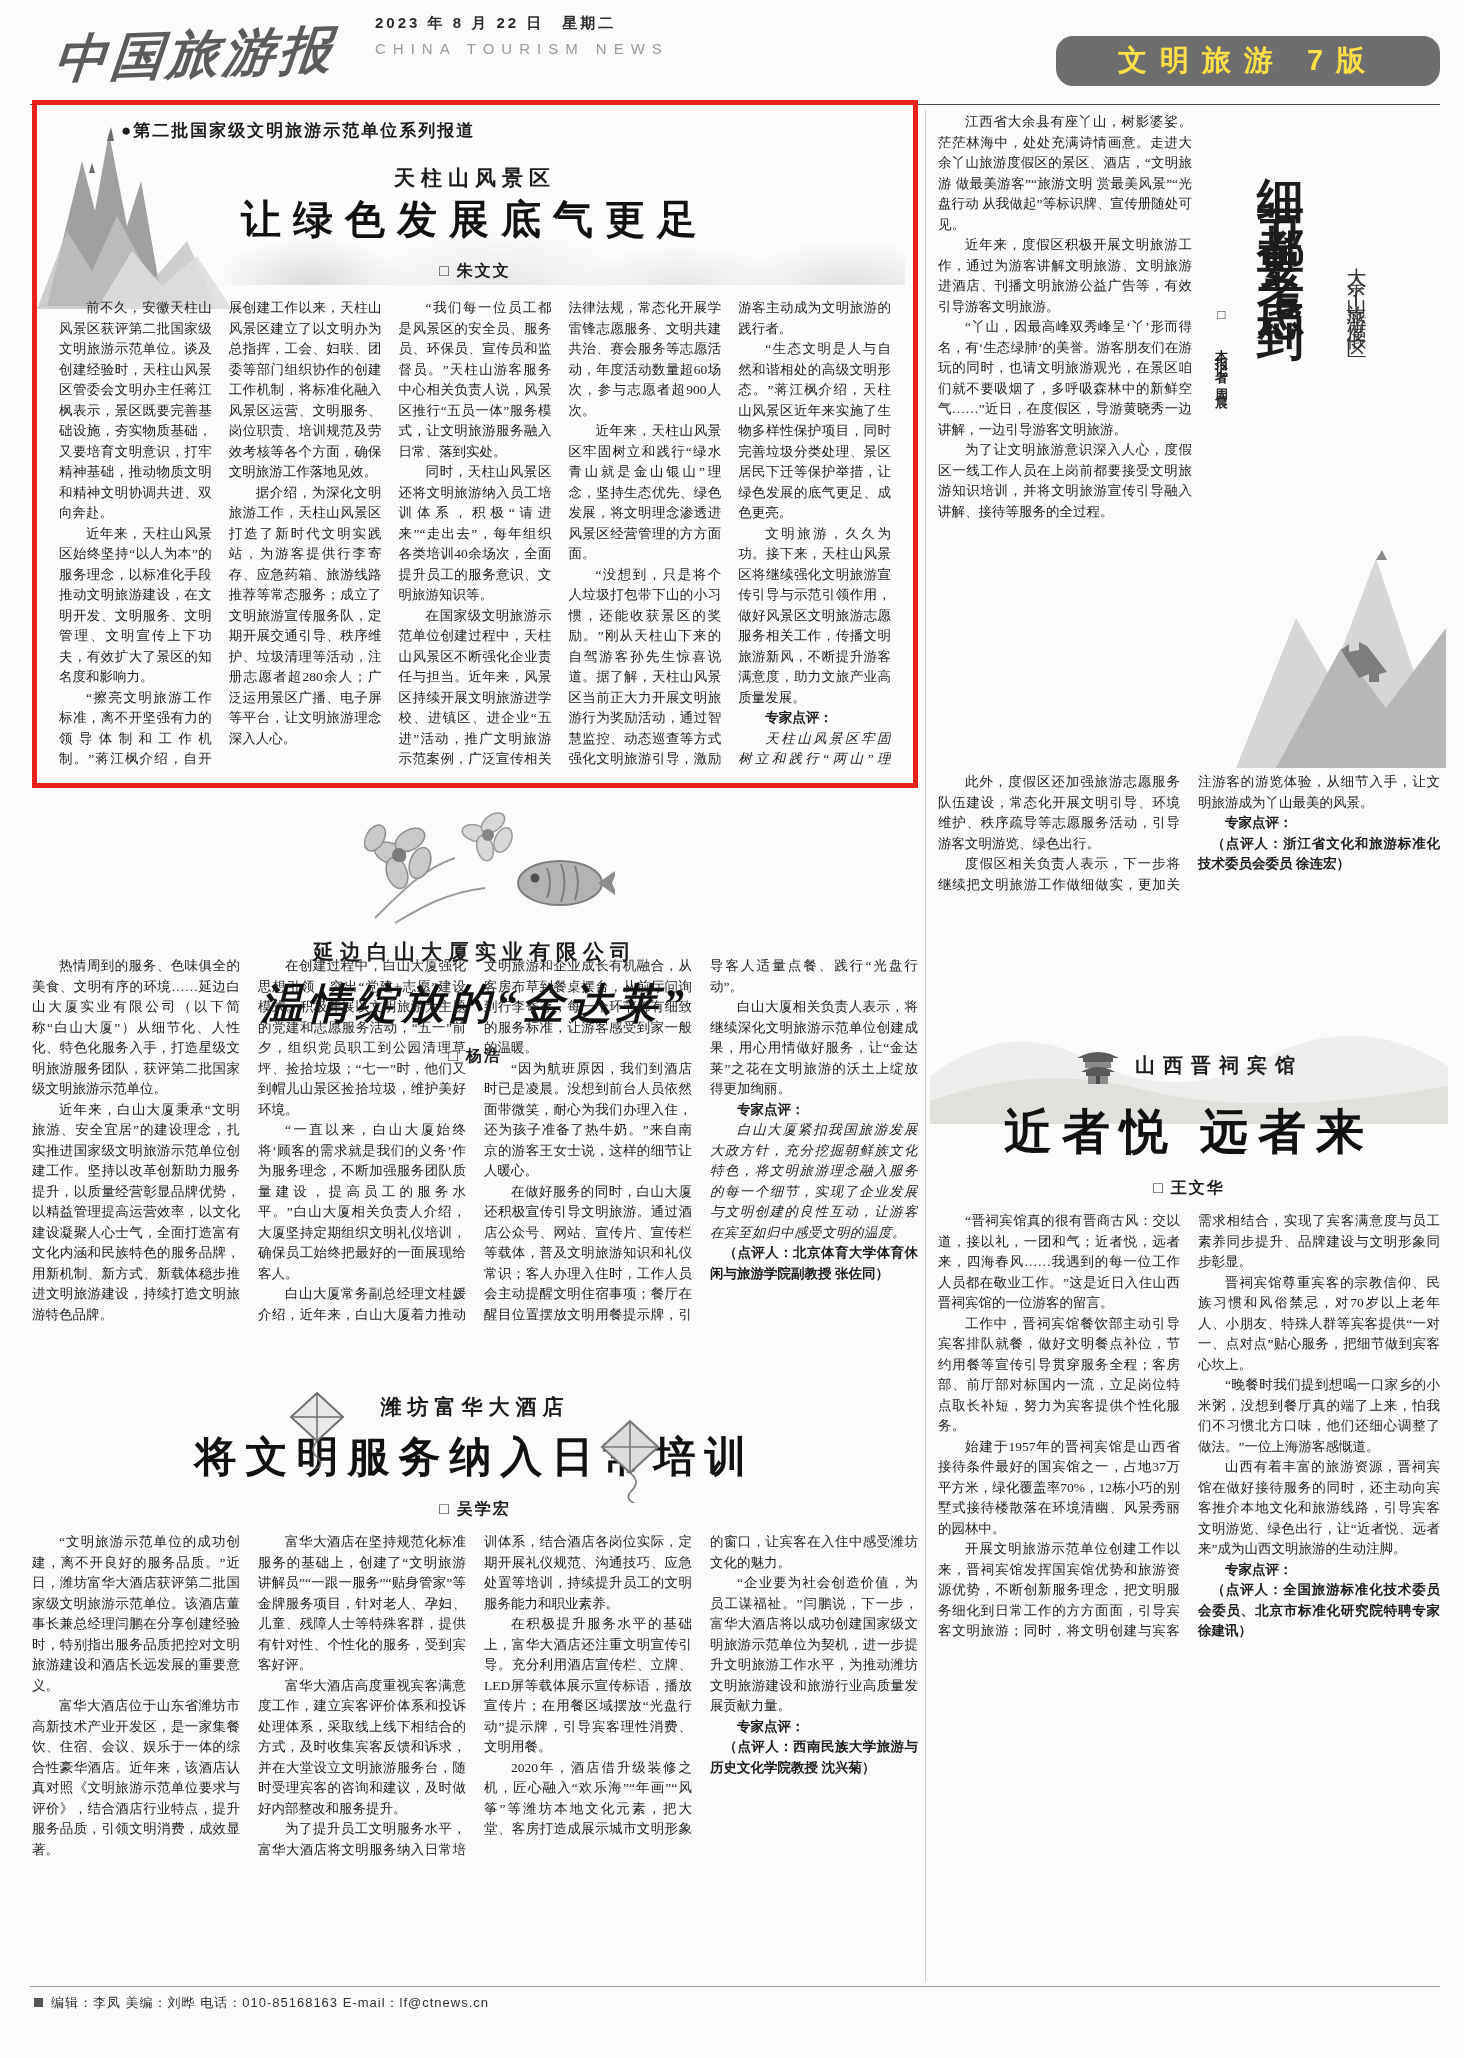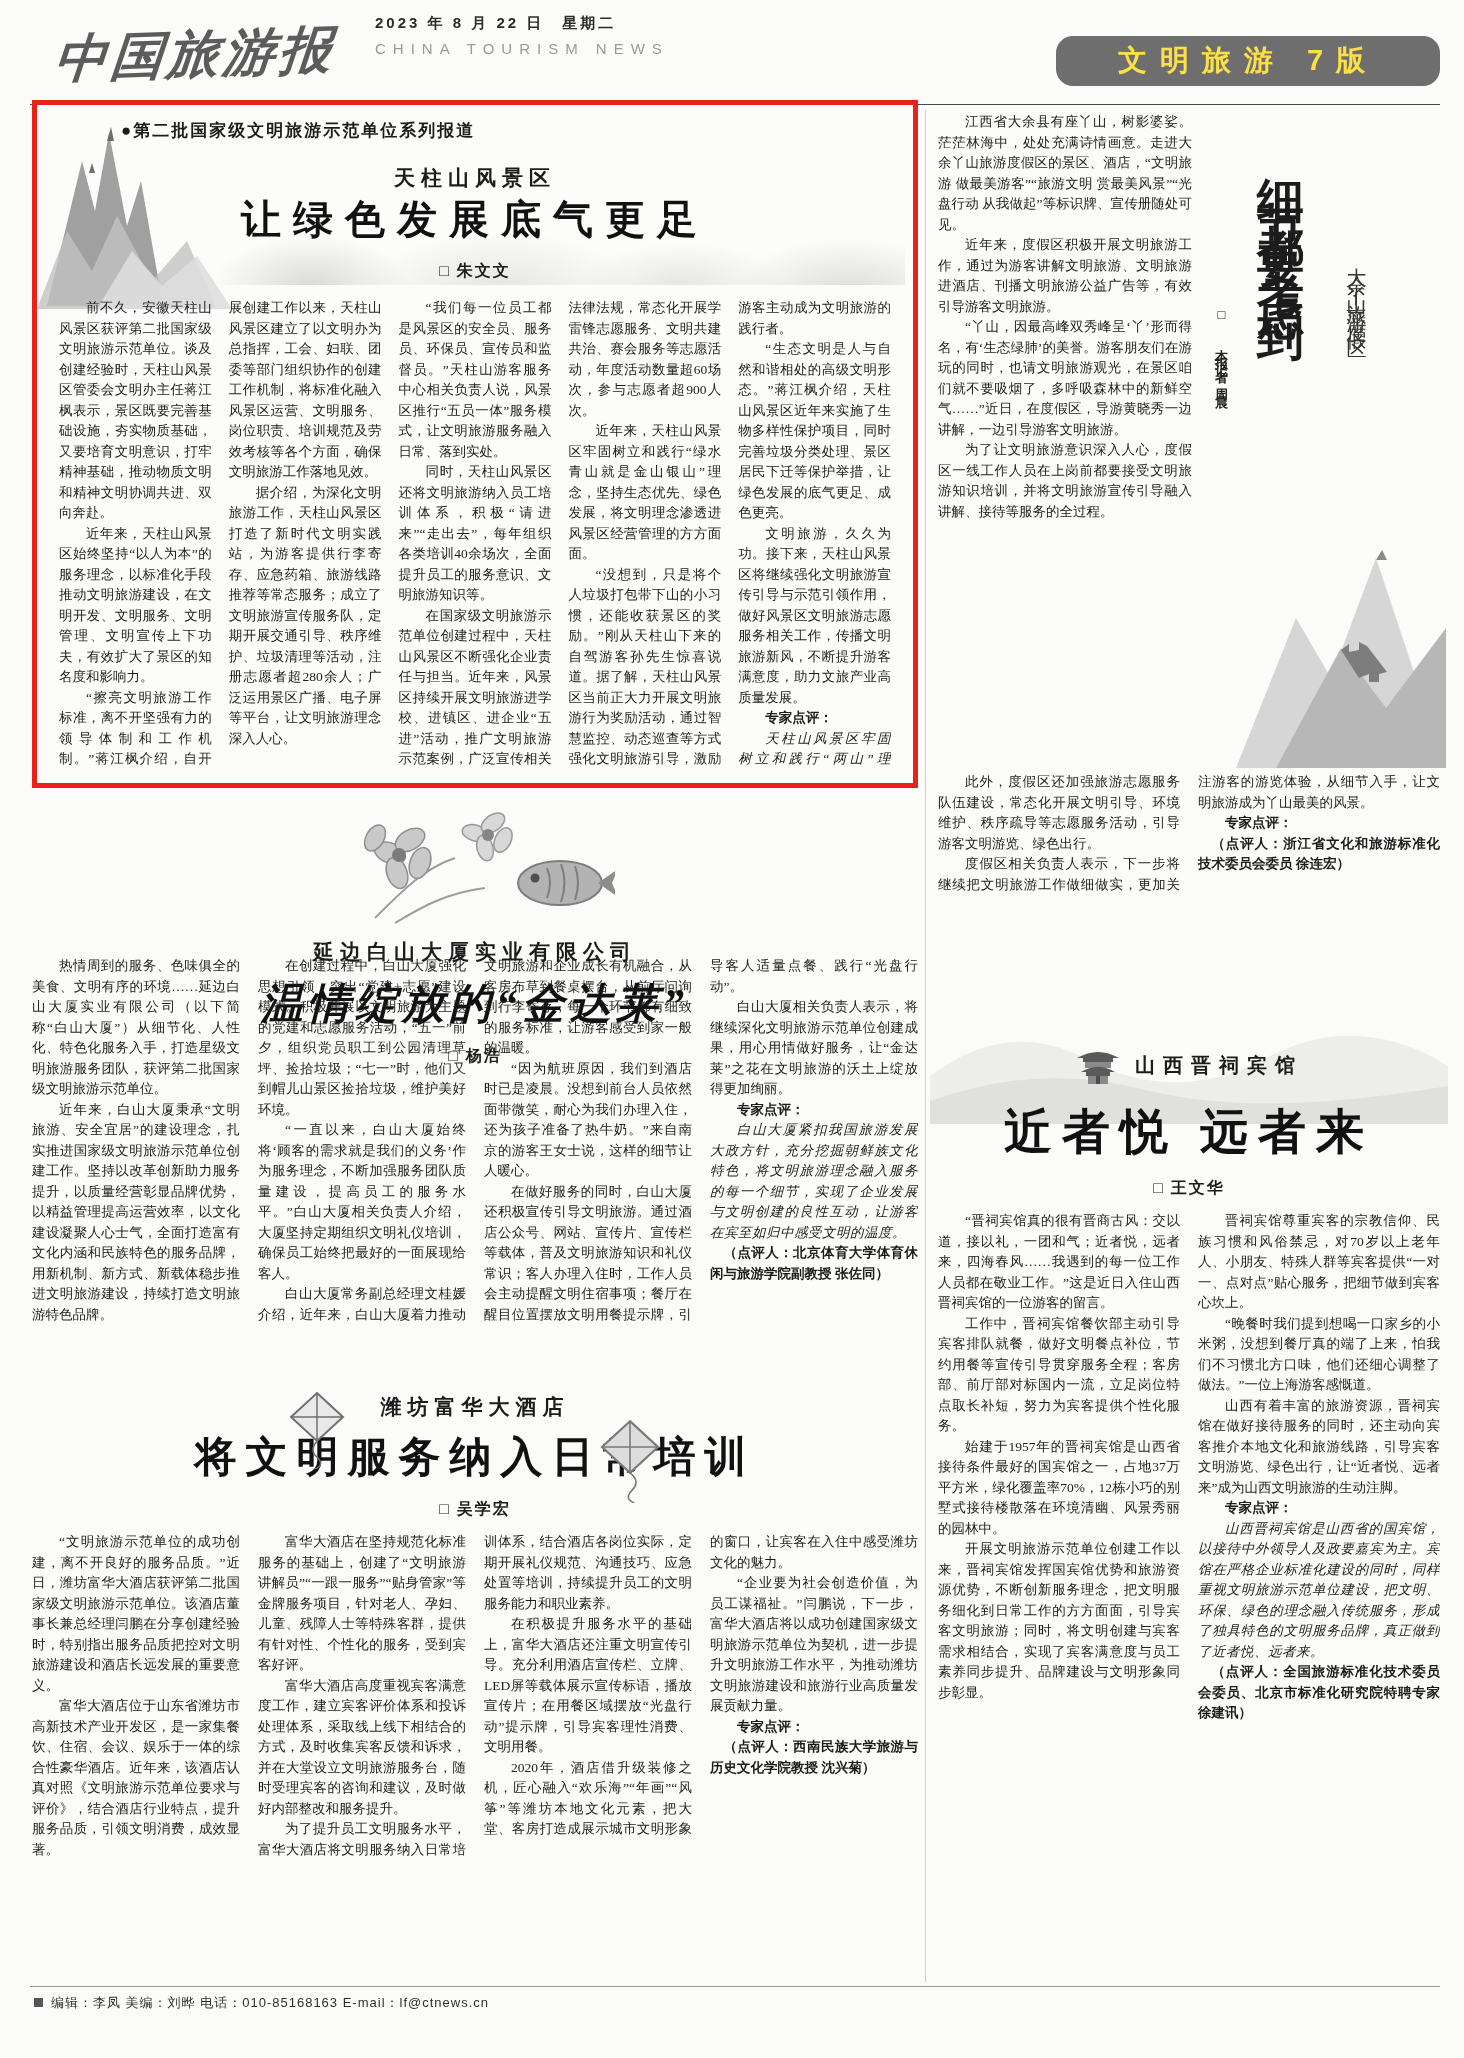--- a/index.html
+++ b/index.html
@@ -233,21 +233,20 @@
         <path d="M6 26 Q23 16 40 26 L35 26 L35 30 L11 30 L11 26 Z" fill="#5a5a5a"></path>
         <rect x="13" y="30" width="20" height="8" fill="#8a8a8a"></rect>
         <rect x="21" y="30" width="4" height="8" fill="#4c4c4c"></rect>
       </svg><span class="jc-kicker">山西晋祠宾馆</span>
     </div>
     <div class="headline jc-headline">近者悦  远者来</div>
     <div class="byline">□ 王文华</div>
     <div class="bodycols jc-body">
       <div class="paras"><p class="para">“晋祠宾馆真的很有晋商古风：交以道，接以礼，一团和气；近者悦，远者来，四海春风……我遇到的每一位工作人员都在敬业工作。”这是近日入住山西晋祠宾馆的一位游客的留言。</p><p class="para">工作中，晋祠宾馆餐饮部主动引导宾客排队就餐，做好文明餐点补位，节约用餐等宣传引导贯穿服务全程；客房部、前厅部对标国内一流，立足岗位特点取长补短，努力为宾客提供个性化服务。</p><p class="para">始建于1957年的晋祠宾馆是山西省接待条件最好的国宾馆之一，占地37万平方米，绿化覆盖率70%，12栋小巧的别墅式接待楼散落在环境清幽、风景秀丽的园林中。</p><p class="para">开展文明旅游示范单位创建工作以来，晋祠宾馆发挥国宾馆优势和旅游资源优势，不断创新服务理念，把文明服务细化到日常工作的方方面面，引导宾客文明旅游；同时，将文明创建与宾客需求相结合，实现了宾客满意度与员工素养同步提升、品牌建设与文明形象同步彰显。</p><p class="para">晋祠宾馆尊重宾客的宗教信仰、民族习惯和风俗禁忌，对70岁以上老年人、小朋友、特殊人群等宾客提供“一对一、点对点”贴心服务，把细节做到宾客心坎上。</p><p class="para">“晚餐时我们提到想喝一口家乡的小米粥，没想到餐厅真的端了上来，怕我们不习惯北方口味，他们还细心调整了做法。”一位上海游客感慨道。</p><p class="para">山西有着丰富的旅游资源，晋祠宾馆在做好接待服务的同时，还主动向宾客推介本地文化和旅游线路，引导宾客文明游览、绿色出行，让“近者悦、远者来”成为山西文明旅游的生动注脚。</p></div>
       <p class="expert-label">专家点评：</p>
-      <p class="expert-comment">山西晋祠宾馆是山西省的国宾馆，以接待中外领导人及政要嘉宾为主。宾馆在严格企业标准化建设的同时，同样重视文明旅游示范单位建设，把文明、环保、绿色的理念融入传统服务，形成了独具特色的文明服务品牌，真正做到了近者悦、远者来。</p>
       <p class="reviewer">（点评人：全国旅游标准化技术委员会委员、北京市标准化研究院特聘专家 徐建讯）</p>
     </div>
   </div>
 
   <div class="footer-rule"></div>
   <div class="footer">
     <span class="footer-mark"></span><span>编辑：李凤 美编：刘晔 电话：010-85168163 E-mail：lf@ctnews.cn</span>
   </div>
 
 </div>

